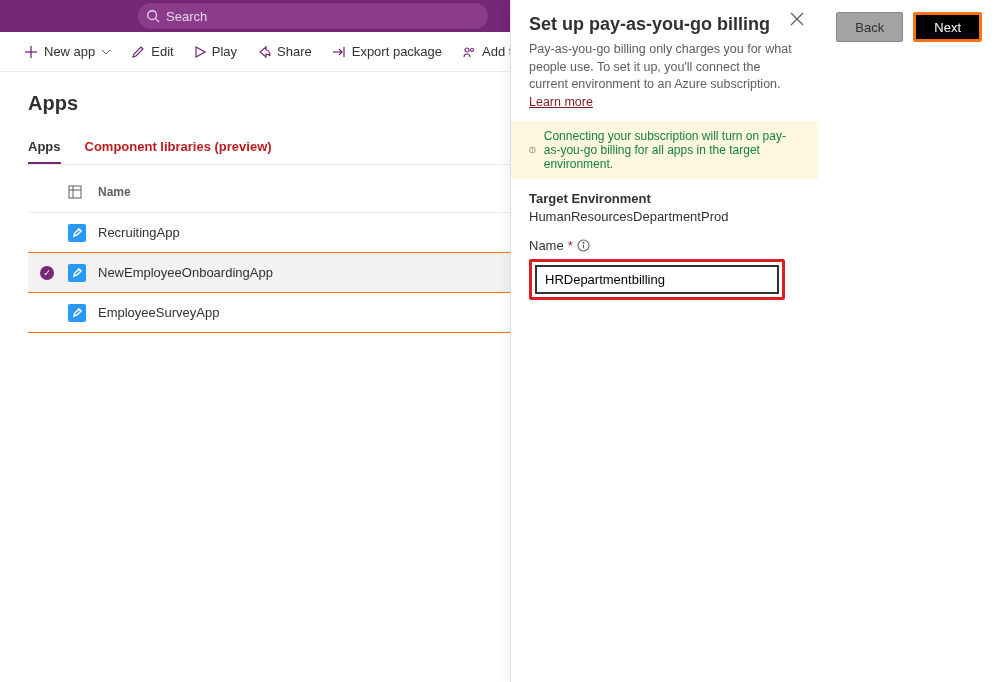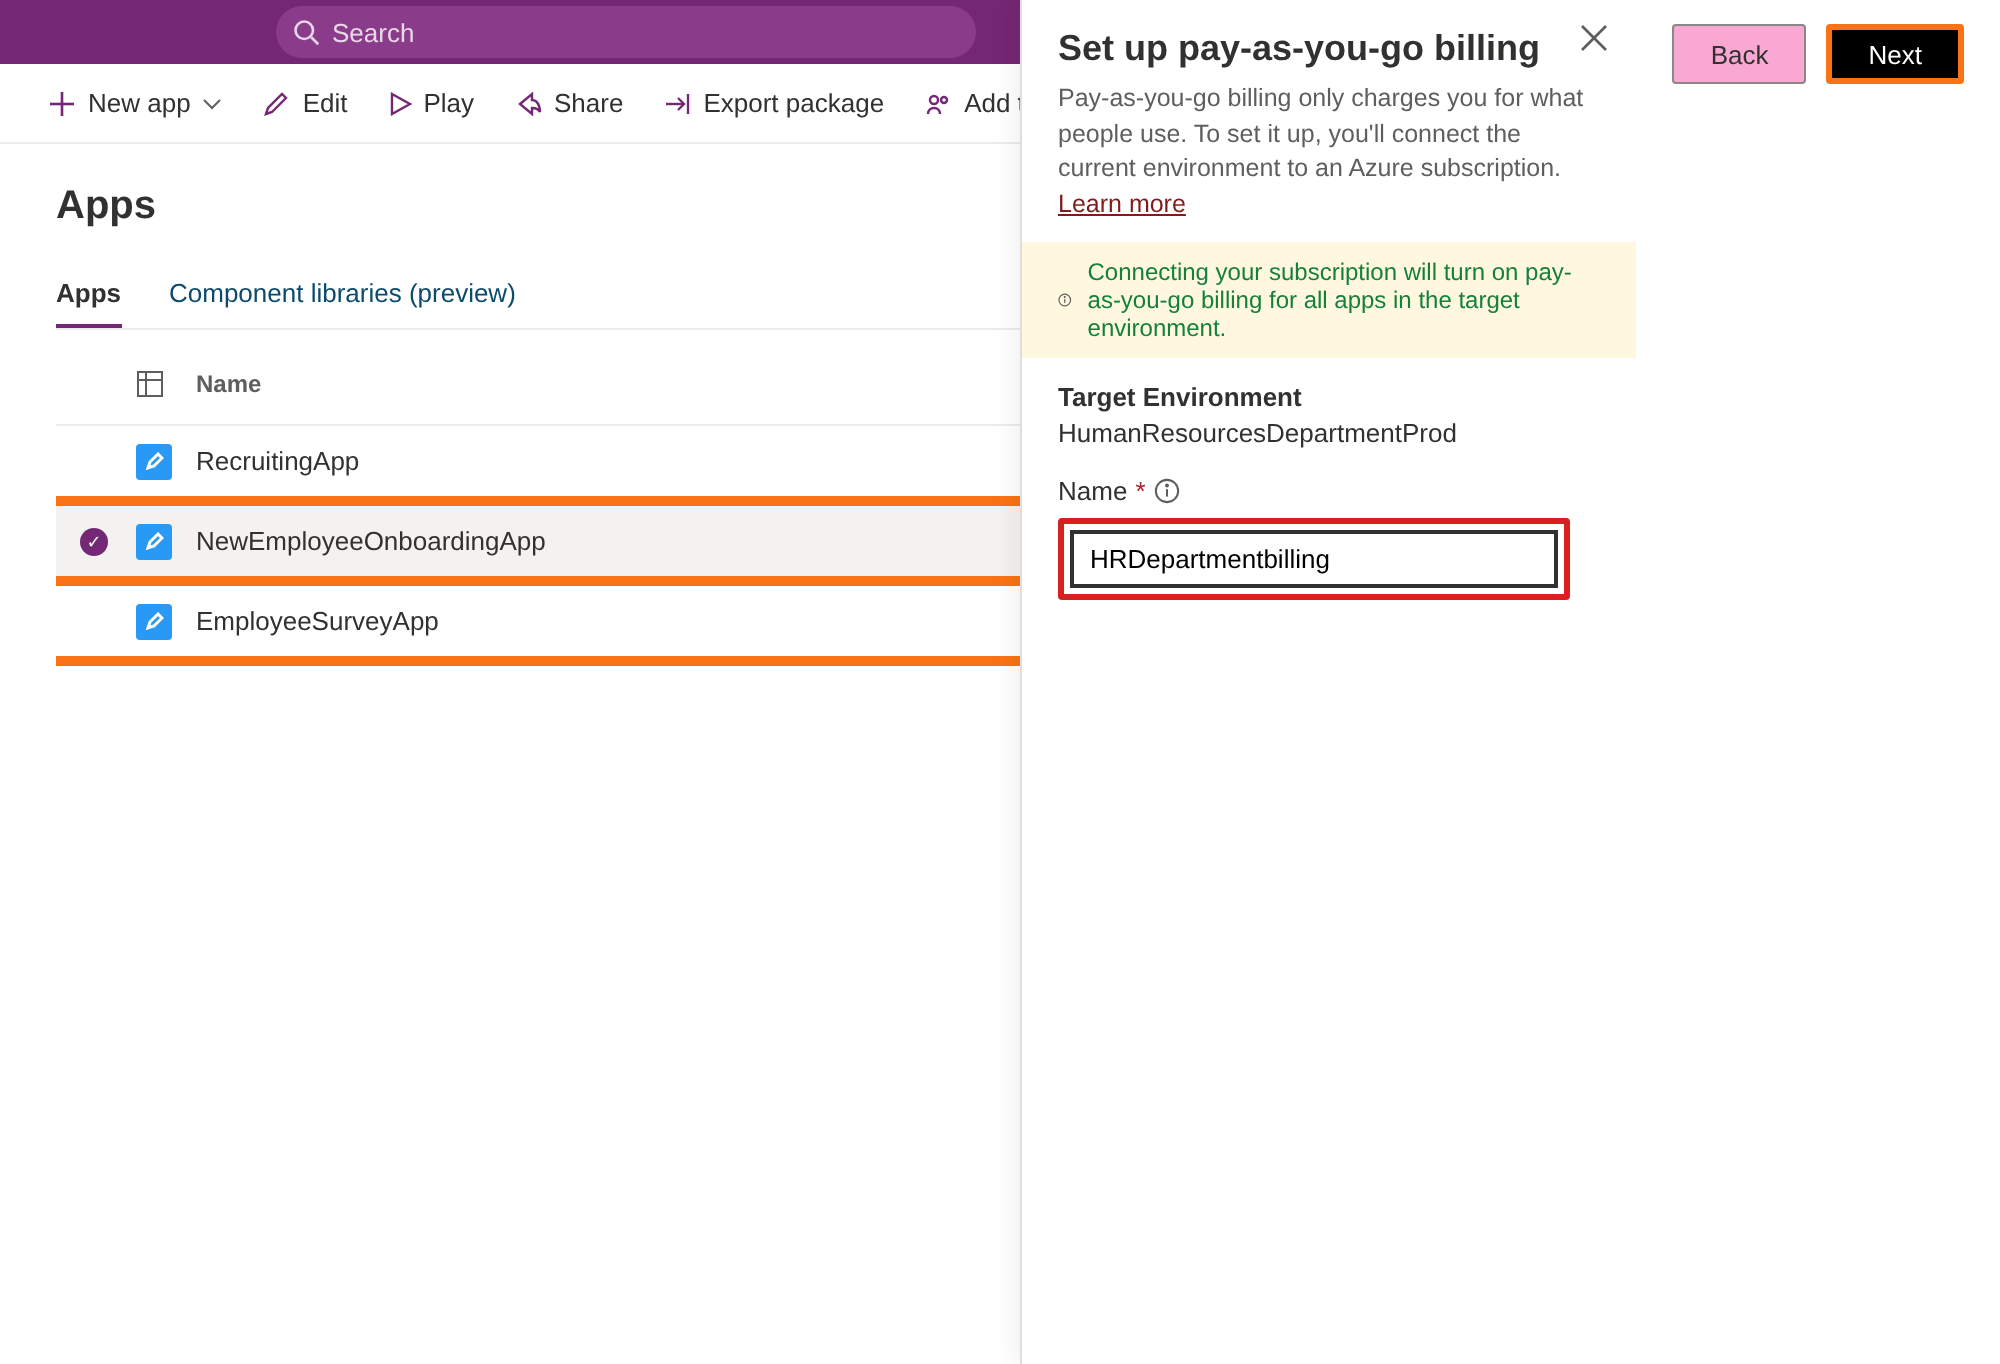--- a/index.html
+++ b/index.html
@@ -11,31 +11,31 @@
   .searchbox input{background:transparent;border:none;outline:none;color:#fff;font-size:13px;}
   .searchbox input::placeholder{color:#e8d7e8;}
   
   .cmdbar{height:40px;border-bottom:1px solid #edebe9;display:flex;align-items:center;padding:0 16px;gap:4px;}
   .cmd{display:flex;align-items:center;gap:6px;padding:0 8px;height:32px;color:#323130;font-size:13px;cursor:pointer;}
   .cmd svg{color:#742774;}
   
   .pagehdr{padding:20px 28px 6px;}
   .pagetitle{font-size:20px;font-weight:600;margin-bottom:16px;}
   .tabs{display:flex;gap:24px;border-bottom:1px solid #edebe9;}
-  .tab{padding:8px 0;font-size:13px;color:#0c4a6e;cursor:pointer;}
+  .tab{padding:8px 0;font-size:13px;color:#b91c1c;cursor:pointer;font-weight:bold;}
   .tab.active{color:#323130;border-bottom:2px solid #742774;font-weight:600;}
   
   .list{padding:0 28px;}
   .listhdr{display:flex;align-items:center;height:42px;border-bottom:1px solid #edebe9;color:#605e5c;font-size:12px;font-weight:600;}
   .col-sel{width:40px;}
   .col-icon{width:30px;display:flex;align-items:center;}
   .col-name{flex:1;}
   .col-more{width:40px;display:flex;justify-content:center;}
   .col-mod{width:70px;}
-  .row{display:flex;align-items:center;height:40px;border-bottom:5px solid #f97316;font-size:13px;}
+  .row{display:flex;align-items:center;height:40px;border-bottom:1px solid #f97316;font-size:13px;}
   .row.selected{background:#f3f2f1;}
   .appicon{width:18px;height:18px;background:#2899f5;border-radius:2px;display:flex;align-items:center;justify-content:center;color:#fff;}
   .selcircle{width:14px;height:14px;border-radius:50%;background:#742774;margin-left:12px;display:flex;align-items:center;justify-content:center;color:#fff;font-size:9px;}
   .more{letter-spacing:2px;color:#605e5c;}
   
   .panel{position:absolute;top:0;right:0;width:490px;height:100%;background:#fff;border-left:1px solid #e1dfdd;display:flex;flex-direction:row;box-shadow:-4px 0 10px rgba(0,0,0,.05);}
   .panel-inner{flex:1;overflow:auto;}
   .panel-head{padding:14px 18px 10px;position:relative;}
   .panel-title{font-size:18px;font-weight:600;margin-bottom:6px;}
   .panel-sub{font-size:12.5px;color:#605e5c;line-height:1.4;}
@@ -44,21 +44,21 @@
   .infobar{background:#fff8df;padding:8px 18px;font-size:12px;color:#15803d;display:flex;align-items:center;gap:8px;}
   .body{padding:12px 18px;}
   .lbl{font-size:13px;font-weight:600;margin-bottom:3px;}
   .val{font-size:13px;margin-bottom:14px;}
   .fieldlbl{font-size:13px;margin-bottom:6px;display:flex;align-items:center;gap:4px;}
   .asterisk{color:#a4262c;}
   .hlbox{border:3px solid #d9201f;padding:3px;display:inline-block;border-radius:2px;}
   .txtinput{border:2px solid #323130;padding:5px 8px;font-size:13px;width:244px;outline:none;}
   .panel-foot{padding:12px 18px 22px;display:flex;gap:10px;}
   .btn{height:30px;padding:0 18px;font-size:13px;border-radius:2px;cursor:pointer;}
-  .btn-sec{background:#f9a8d4;border:1px solid #8a8886;color:#323130;}
+  .btn-sec{background:#a3a3a3;border:1px solid #8a8886;color:#323130;}
   .btn-pri{background:#000000;border:3px solid #f97316;color:#fff;}
 </style>
 </head>
 <body>
 
 <div class="topbar">
   <div class="searchbox" style="margin-left:130px;border-radius:13px;">
     <svg width="14" height="14" viewBox="0 0 16 16" fill="none" stroke="#e8d7e8" stroke-width="1.5">
         <circle cx="7" cy="7" r="5"></circle>
         <line x1="11" y1="11" x2="15" y2="15"></line>

